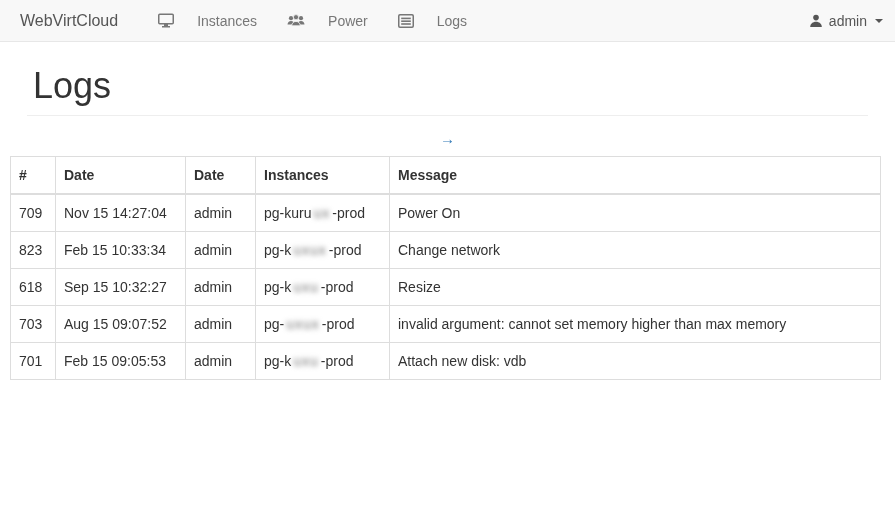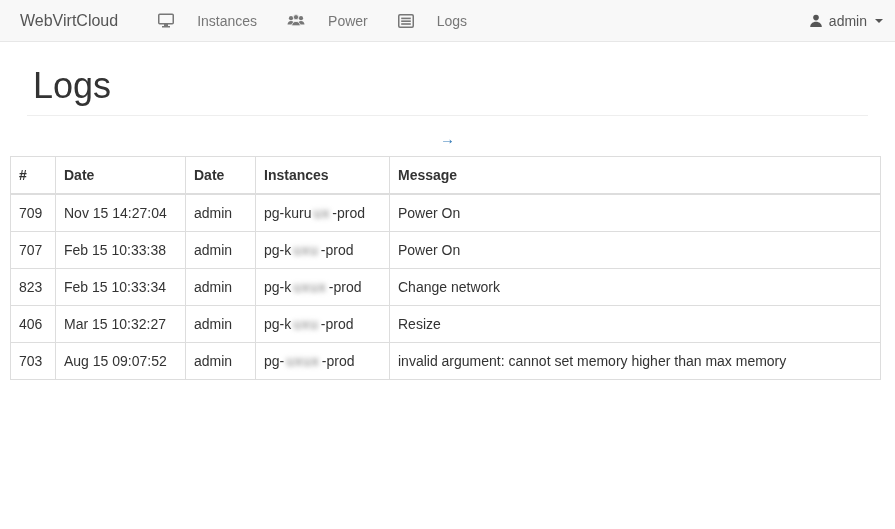--- a/index.html
+++ b/index.html
@@ -198,41 +198,41 @@
   </thead>
   <tbody>
     <tr>
       <td>709</td>
       <td>Nov 15 14:27:04</td>
       <td>admin</td>
       <td><span>pg-kuru</span><span class="redacted">ux</span><span>-prod</span></td>
       <td>Power On</td>
     </tr>
     <tr>
-      <td>707</td>
-      <td>Feb 15 10:33:38</td>
-      <td>admin</td>
-      <td><span>pg-k</span><span class="redacted">uxu</span><span>-prod</span></td>
-      <td>Power On</td>
-    </tr>
-    <tr>
       <td>823</td>
       <td>Feb 15 10:33:34</td>
       <td>admin</td>
       <td><span>pg-k</span><span class="redacted">uxux</span><span>-prod</span></td>
       <td>Change network</td>
     </tr>
     <tr>
-      <td>406</td>
-      <td>Mar 15 10:32:27</td>
+      <td>618</td>
+      <td>Sep 15 10:32:27</td>
       <td>admin</td>
       <td><span>pg-k</span><span class="redacted">uxu</span><span>-prod</span></td>
       <td>Resize</td>
     </tr>
     <tr>
       <td>703</td>
       <td>Aug 15 09:07:52</td>
       <td>admin</td>
       <td><span>pg-</span><span class="redacted">uxux</span><span>-prod</span></td>
       <td>invalid argument: cannot set memory higher than max memory</td>
     </tr>
+    <tr>
+      <td>701</td>
+      <td>Feb 15 09:05:53</td>
+      <td>admin</td>
+      <td><span>pg-k</span><span class="redacted">uxu</span><span>-prod</span></td>
+      <td>Attach new disk: vdb</td>
+    </tr>
   </tbody>
 </table>
 
 </body></html>

